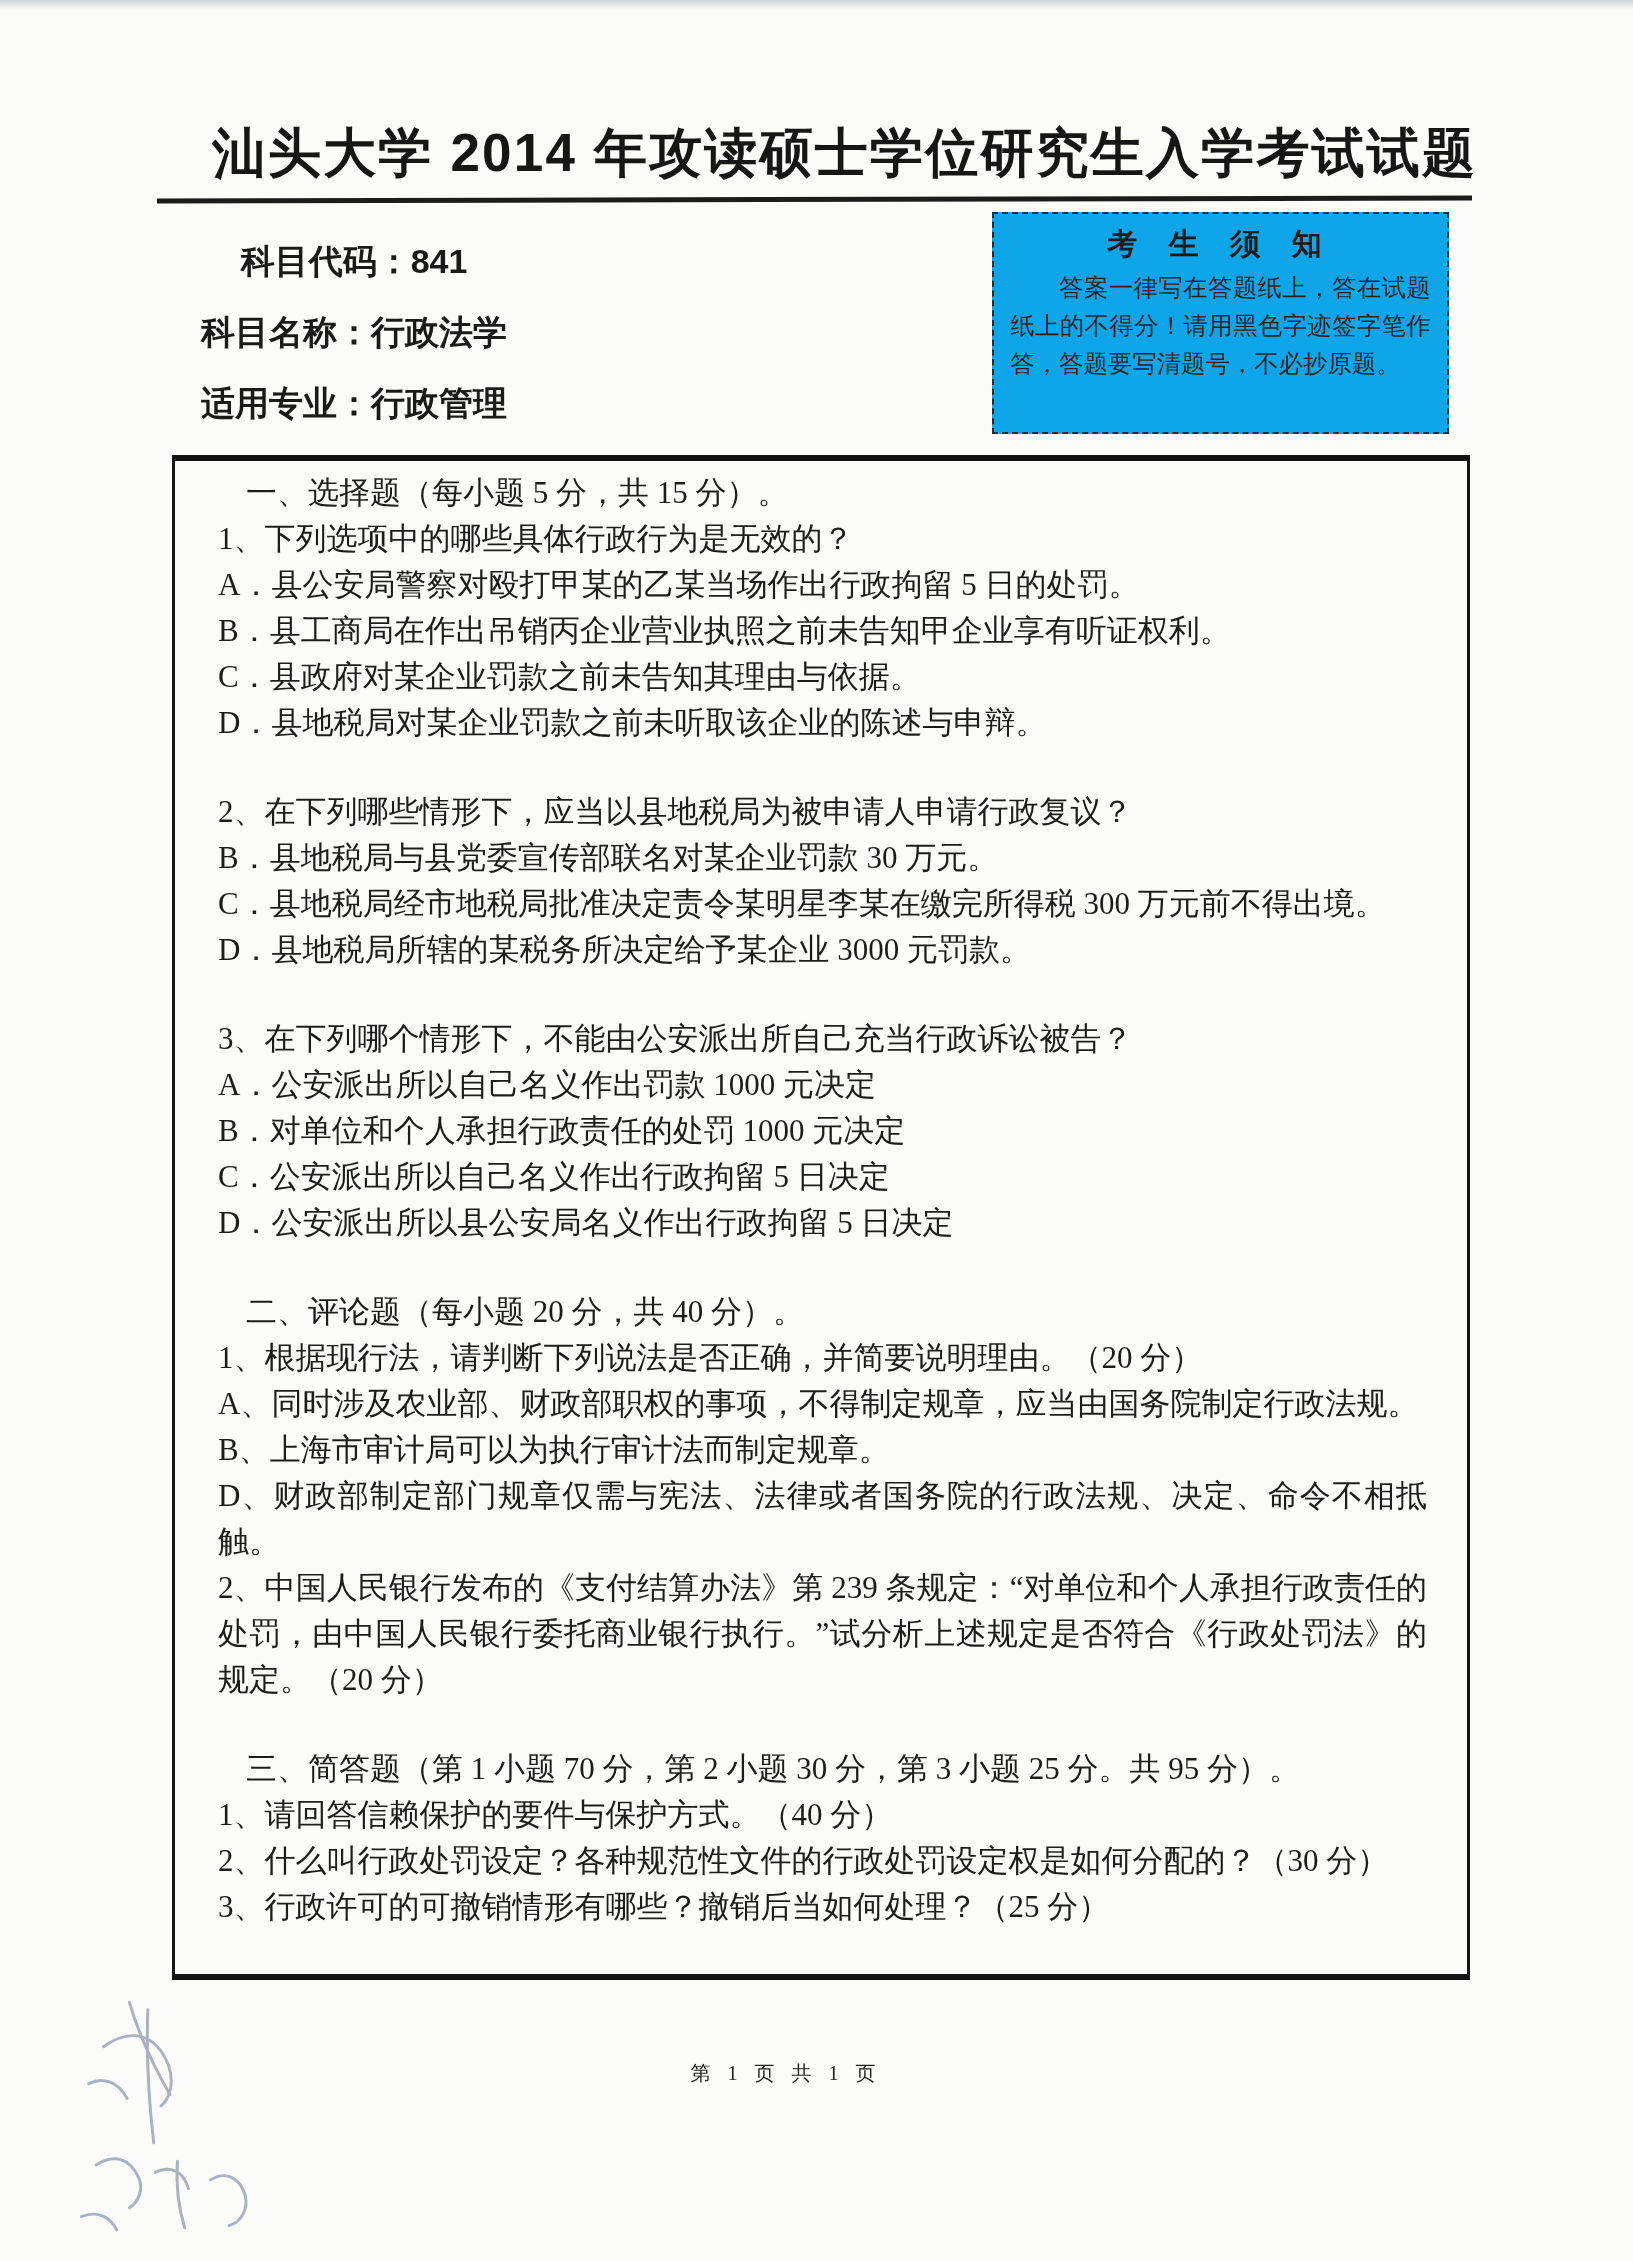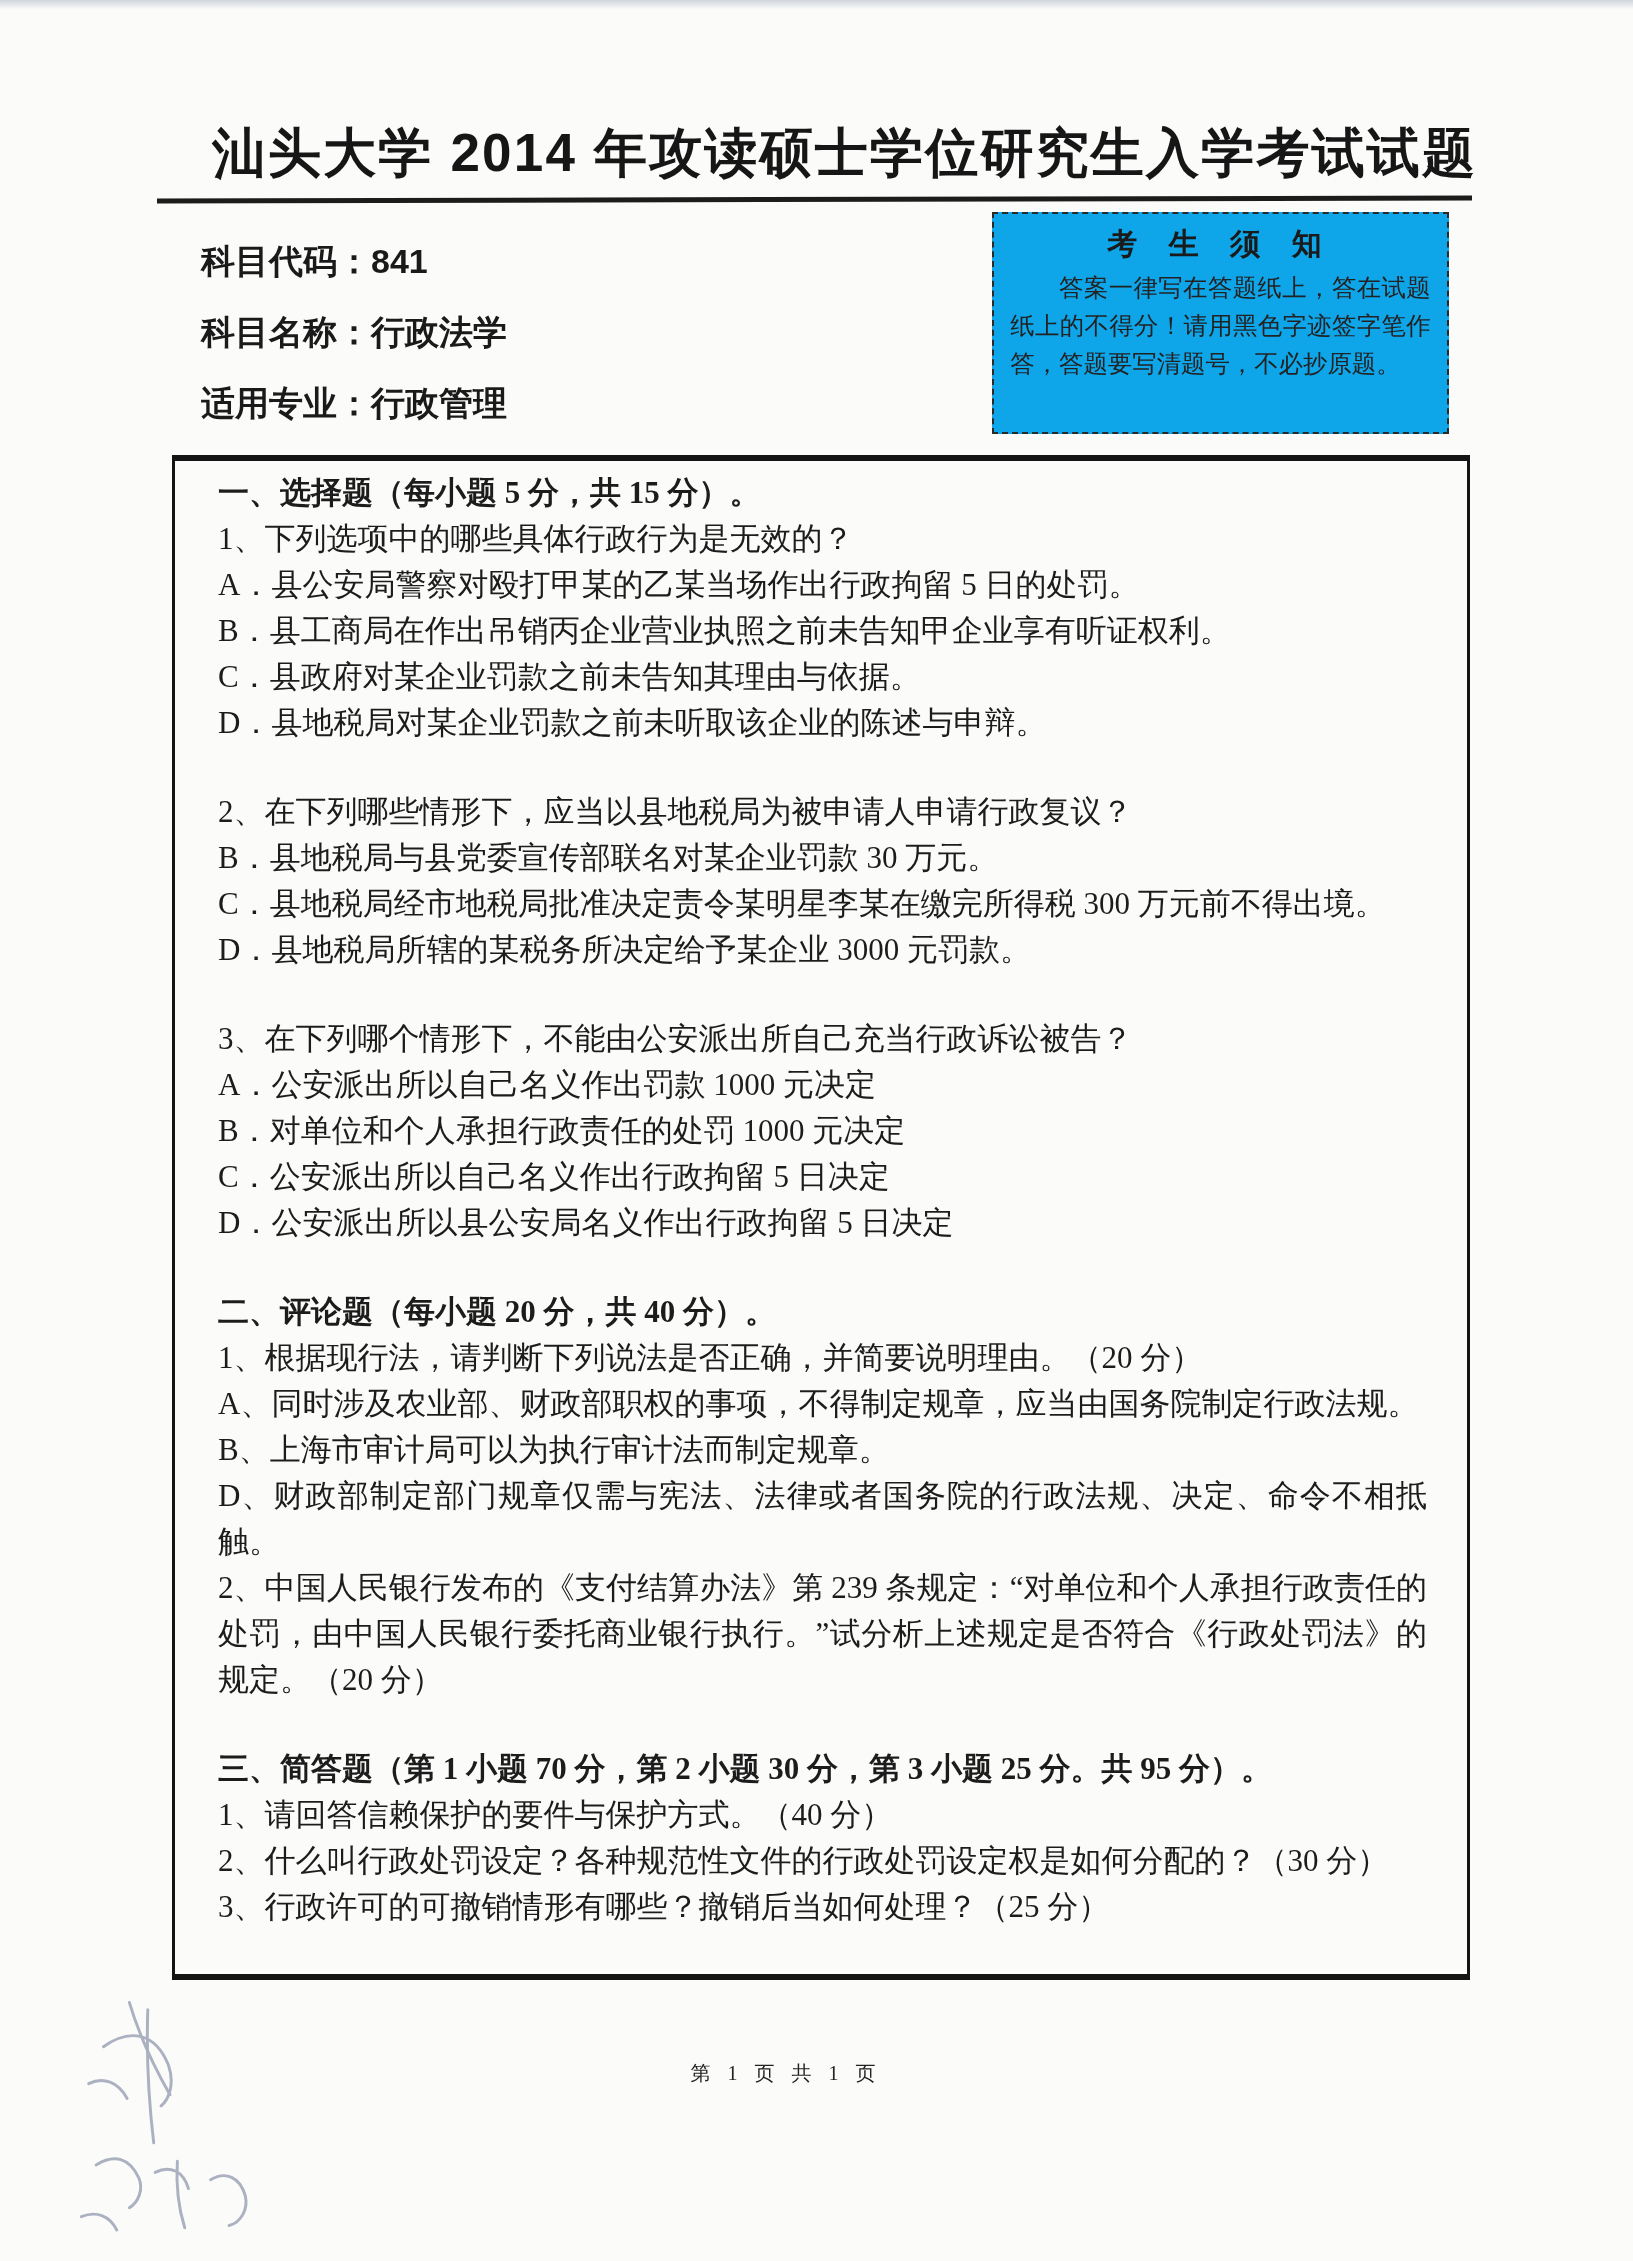--- a/index.html
+++ b/index.html
@@ -26,21 +26,21 @@
   }
   .title-rule{
     position:absolute;left:157px;top:197px;width:1315px;height:5.2px;
     background:#1c1c1c;transform:rotate(-0.12deg);
   }
   .meta{
     position:absolute;left:201px;top:226px;
     font-family:"Liberation Sans", sans-serif;
     font-size:34px;font-weight:600;color:#1a1a1a;
   }
-  .meta-line{height:71px;line-height:71px;white-space:nowrap;}
+  .meta-line{height:71px;line-height:71px;white-space:nowrap;text-align:center;}
   .notice-box{
     position:absolute;left:992px;top:212px;width:457px;height:222px;
     box-sizing:border-box;
     border:2.2px dashed #2a2a2a;
     background:#0ea5e9;
     padding:7.4px 16.3px 0 16.3px;
   }
   .notice-title{
     text-align:center;font-size:30px;font-weight:600;
     letter-spacing:12px;color:#1a1a1a;line-height:46px;
@@ -59,21 +59,21 @@
     background:transparent;
   }
   .block{margin:0 0 0 0;}
   .block + .block, section + section .block:first-child{margin-top:43px;}
   section{display:block;}
   section + section{margin-top:43px;}
   .line{
     margin:0;font-size:31px;line-height:46px;
     text-align:justify;color:#1c1c1c;
   }
-  .section-heading{font-weight:700;}
+  .section-heading{font-weight:400;margin-left:28px;}
   .page-footer{
     position:absolute;left:0;top:2060px;width:1572px;
     text-align:center;font-size:20px;letter-spacing:6px;color:#222;
   }
   .handwriting{
     position:absolute;left:59px;top:1995px;
     opacity:.7;
   }
 </style>
 </head>

